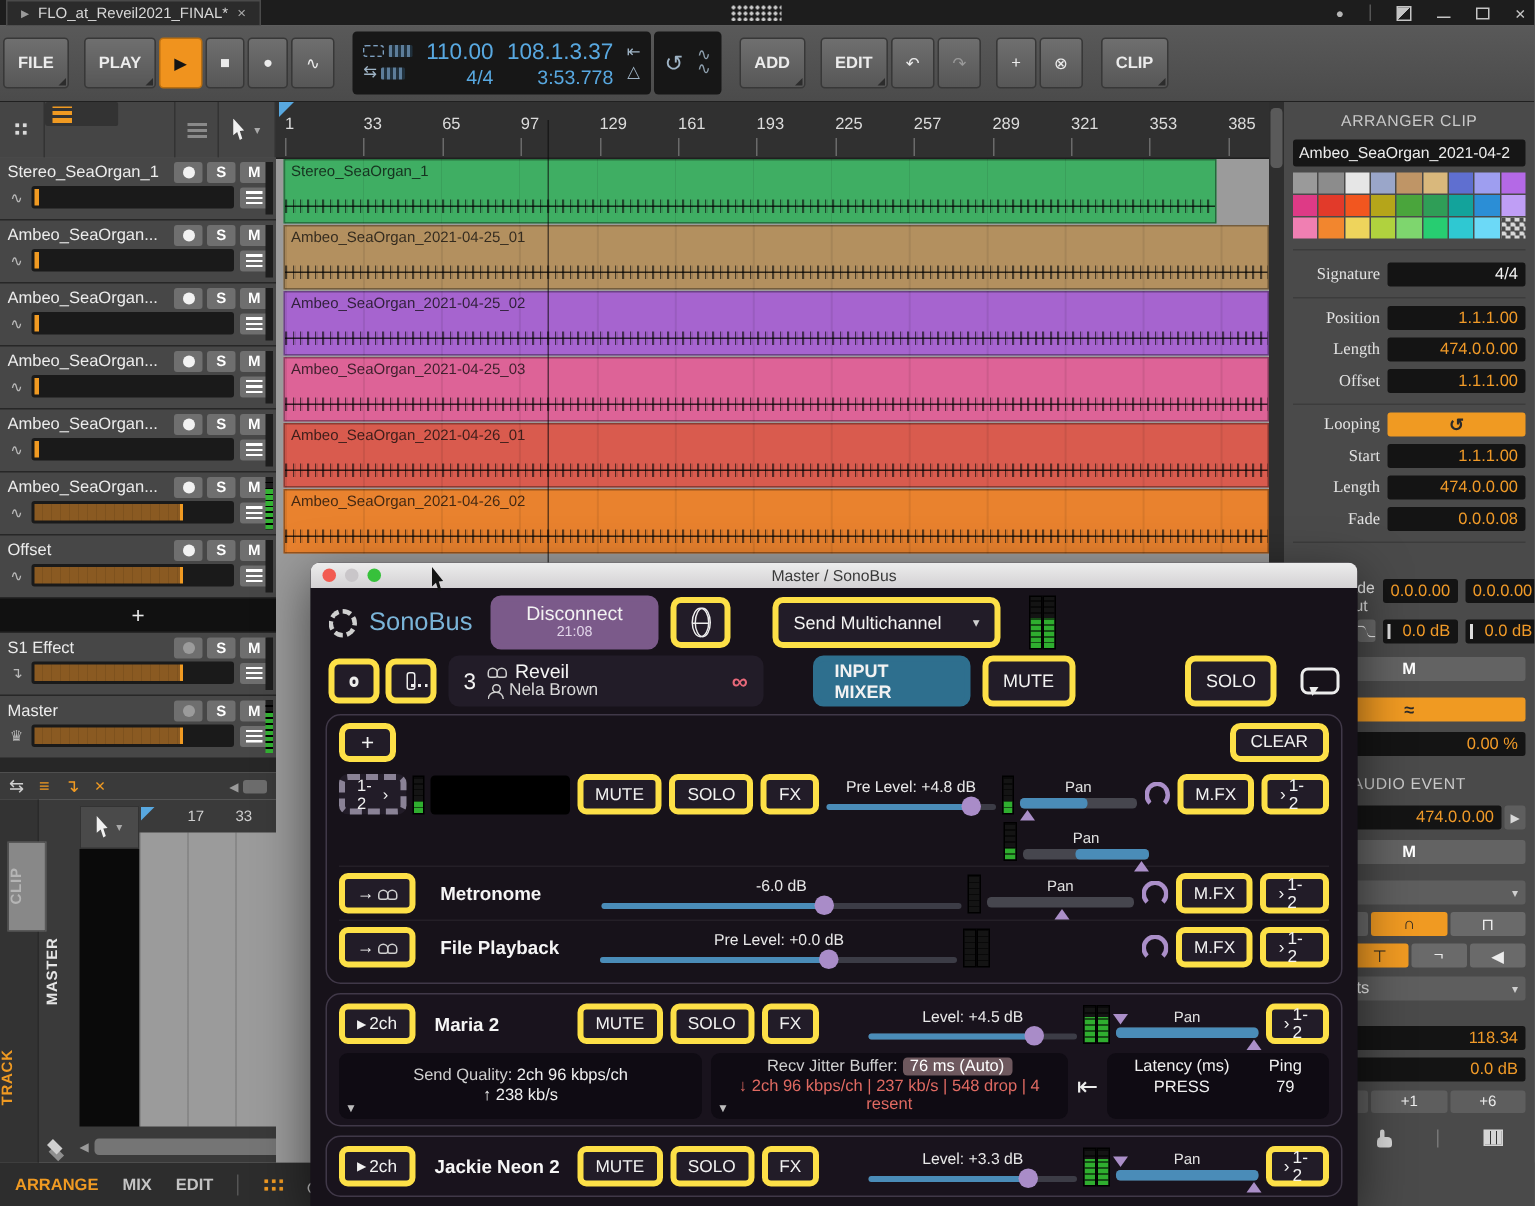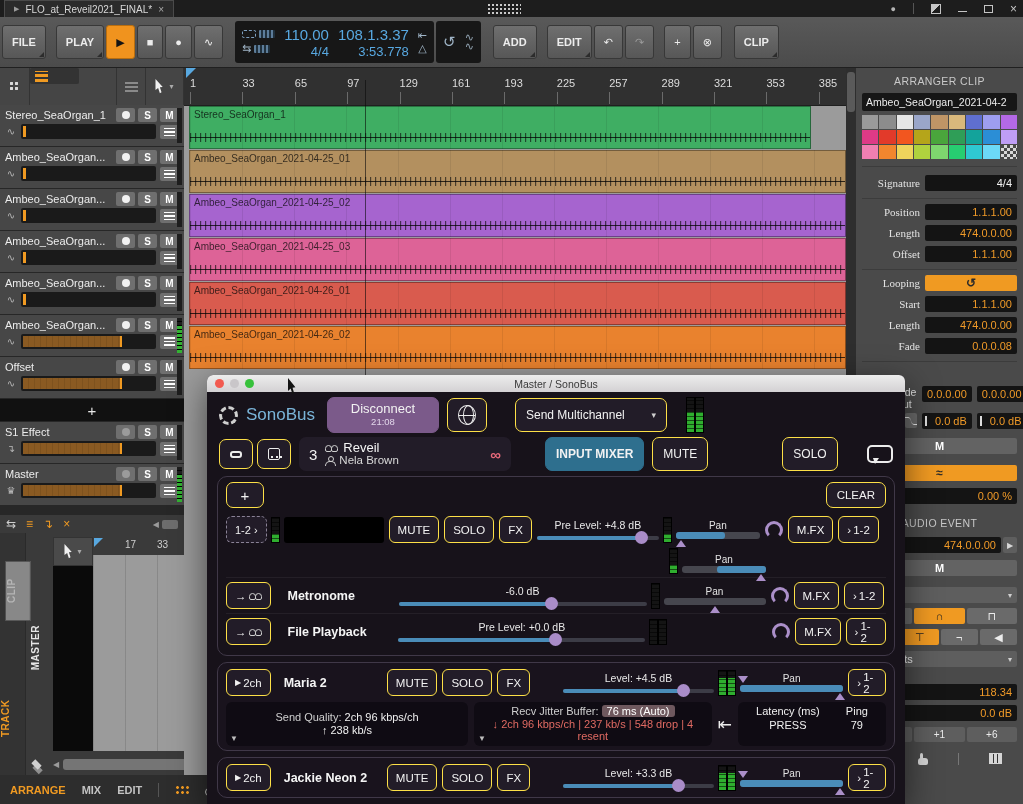--- a/index.html
+++ b/index.html
@@ -198,21 +198,21 @@
        box-shadow:0 10px 34px rgba(0,0,0,.55);border-radius:6px 6px 0 0;overflow:hidden;background:#17121a;}
   .sb-titlebar{height:17px;background:linear-gradient(#ededed,#d3d1d3);display:flex;align-items:center;justify-content:center;
        font-size:10.5px;color:#3a3a3a;position:relative;}
   .tl{position:absolute;left:8px;top:4px;display:flex;gap:6px;}
   .tl i{width:9px;height:9px;border-radius:50%;}
   .tl .r{background:#f25a50;}.tl .y{background:#c9c6c9;}.tl .g{background:#37c13b;}
   .sb-body{position:absolute;left:0;top:17px;right:0;bottom:0;background:#17121a;color:#f0f0f0;font-size:12px;}
   .sbrow{display:flex;align-items:center;padding:5px 12px 2px;gap:8px;}
   .gear-ic{width:19px;height:19px;border:3px dashed #cfcfcf;border-radius:50%;}
   .sb-name{color:#7ab4d8;font-size:17px;margin-right:4px;}
-  .sbtn{background:#221c28;border:1px solid #fde047;border-radius:7px;color:#f2f2f2;
+  .sbtn{background:#221c28;border:4px solid #fde047;border-radius:7px;color:#f2f2f2;
        display:flex;align-items:center;justify-content:center;padding:0 10px;height:32px;font-size:12px;}
   .sbtn.disc{flex-direction:column;background:#7b5a8a;border-color:#7b5a8a;width:112px;height:36px;line-height:13px;}
   .sbtn.disc .t1{font-size:13px;}
   .sbtn.disc .t2{font-size:9.5px;color:#e2d6ea;}
   .globe-ic{position:relative;width:20px;height:20px;border:1.6px solid #ececec;border-radius:50%;}
   .globe-ic::before{content:"";position:absolute;left:50%;top:-1px;bottom:-1px;width:9px;margin-left:-4.5px;
        border:1.3px solid #ececec;border-radius:50%;}
   .globe-ic::after{content:"";position:absolute;left:0;right:0;top:50%;height:0;border-top:1.3px solid #ececec;}
   .sendmulti{width:152px;justify-content:space-between;height:34px;}
   .sendmulti .dd{font-size:9px;color:#cfcfcf;}

